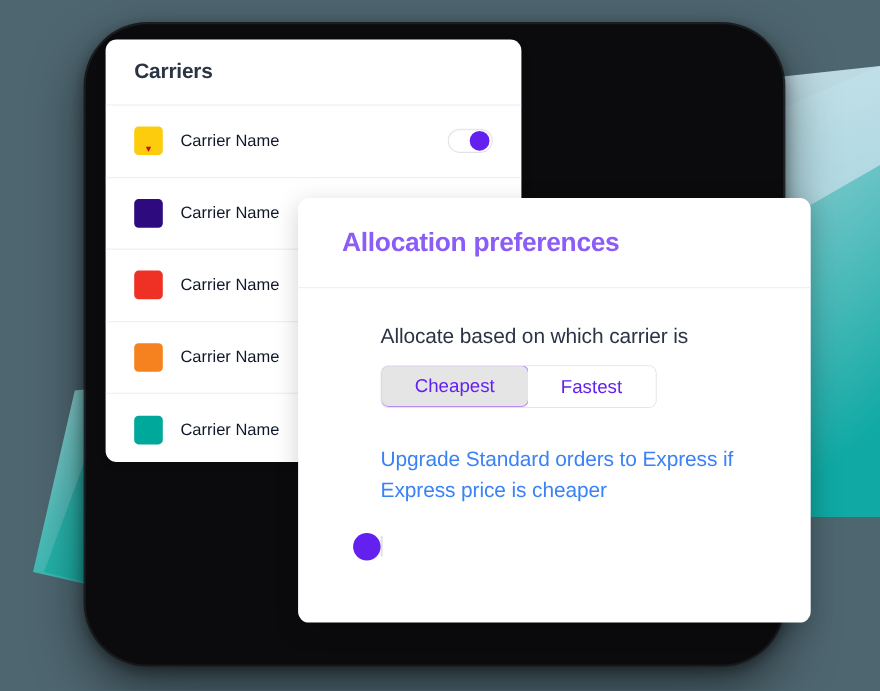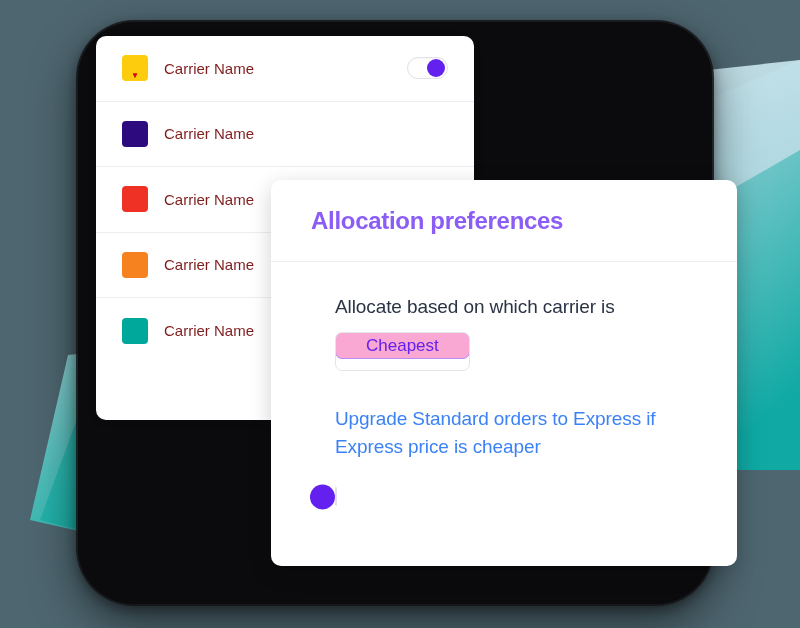--- a/index.html
+++ b/index.html
@@ -103,21 +103,21 @@
     transform: translateX(-50%);
     width: 5px;
     height: 5px;
     background: #d40511;
     clip-path: polygon(0 0, 100% 0, 50% 100%);
   }
 
   .carrier-label {
     margin-left: 16px;
     font-size: 15px;
-    color: #7f1d1d;
+    color: #0f172a;
   }
 
   
   .toggle {
     width: 41px;
     height: 22px;
     border-radius: 11px;
     background: #ffffff;
     border: 1px solid #dfe2e8;
     position: relative;
@@ -161,20 +161,21 @@
 
   .alloc-title {
     font-size: 24px;
     font-weight: bold;
     color: #8b5cf6;
     letter-spacing: -0.3px;
   }
 
   .alloc-body {
     padding: 34px 40px 0 64px;
+    margin-left: 11px;
   }
 
   .alloc-question {
     font-size: 19px;
     color: #2b3445;
     margin-bottom: 14px;
     letter-spacing: -0.1px;
   }
 
   
@@ -193,25 +194,25 @@
     justify-content: center;
     font-size: 17px;
     color: #6320ee;
     background: #ffffff;
     border: none;
     font-family: inherit;
     cursor: pointer;
     white-space: nowrap;
   }
   .seg-btn.active {
-    background: #f9a8d4;
+    background: #e5e5e5;
     border: 1px solid #b98cf5;
     border-radius: 7px;
     margin: -1px;
-    height: 27px;
+    height: 38px;
   }
 
   .alloc-statement {
     margin-top: 34px;
     font-size: 19px;
     line-height: 1.45;
     color: #3b82f6;
     letter-spacing: -0.1px;
     max-width: 395px;
   }
@@ -264,20 +265,23 @@
 
     <polygon points="68,355 240,338 240,500 290,498 225,570 118,540 30,520" fill="url(#gradTealLeft)"></polygon>
     <polygon points="95,370 270,350 270,470 215,470 200,560 40,520" fill="url(#gradTealLeft2)" opacity="0.85"></polygon>
     <polygon points="175,395 300,385 300,470 215,470 205,540 120,520" fill="#17ada4" opacity="0.75"></polygon>
   </svg>
 
   <div class="device-frame"></div>
 
   <div class="carriers-card">
 
+    <div class="carriers-header">
+      <div class="carriers-title">Carriers</div>
+    </div>
 
     <div class="carrier-row">
       <span class="swatch" style="background:#fdcc0d;">
           <span class="mark"></span>
         </span>
       <span class="carrier-label">Carrier Name</span>
       <span class="toggle on row-toggle">
         <span class="knob"></span>
       </span>
     </div>
@@ -309,20 +313,21 @@
     <div class="alloc-header">
       <div class="alloc-title">Allocation preferences</div>
     </div>
 
     <div class="alloc-body">
 
       <div class="alloc-question">Allocate based on which carrier is</div>
 
       <div class="segmented">
         <button class="seg-btn active">Cheapest</button>
+        <button class="seg-btn">Fastest</button>
       </div>
 
       <div class="alloc-statement">Upgrade Standard orders to Express if Express price is cheaper</div>
 
       <div class="alloc-toggle-wrap">
         <span class="toggle alloc-toggle on">
           <span class="knob"></span>
         </span>
       </div>
 

